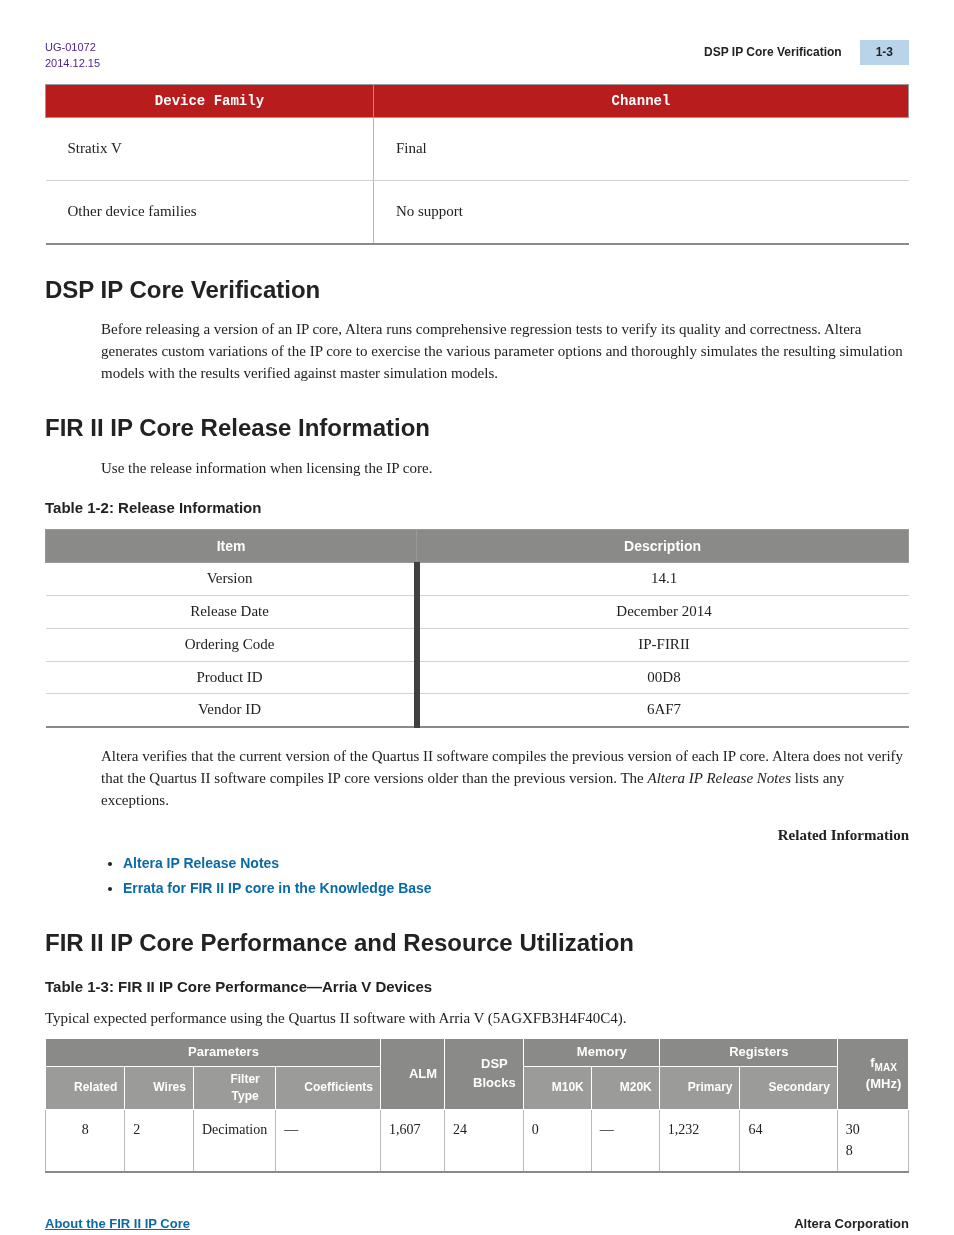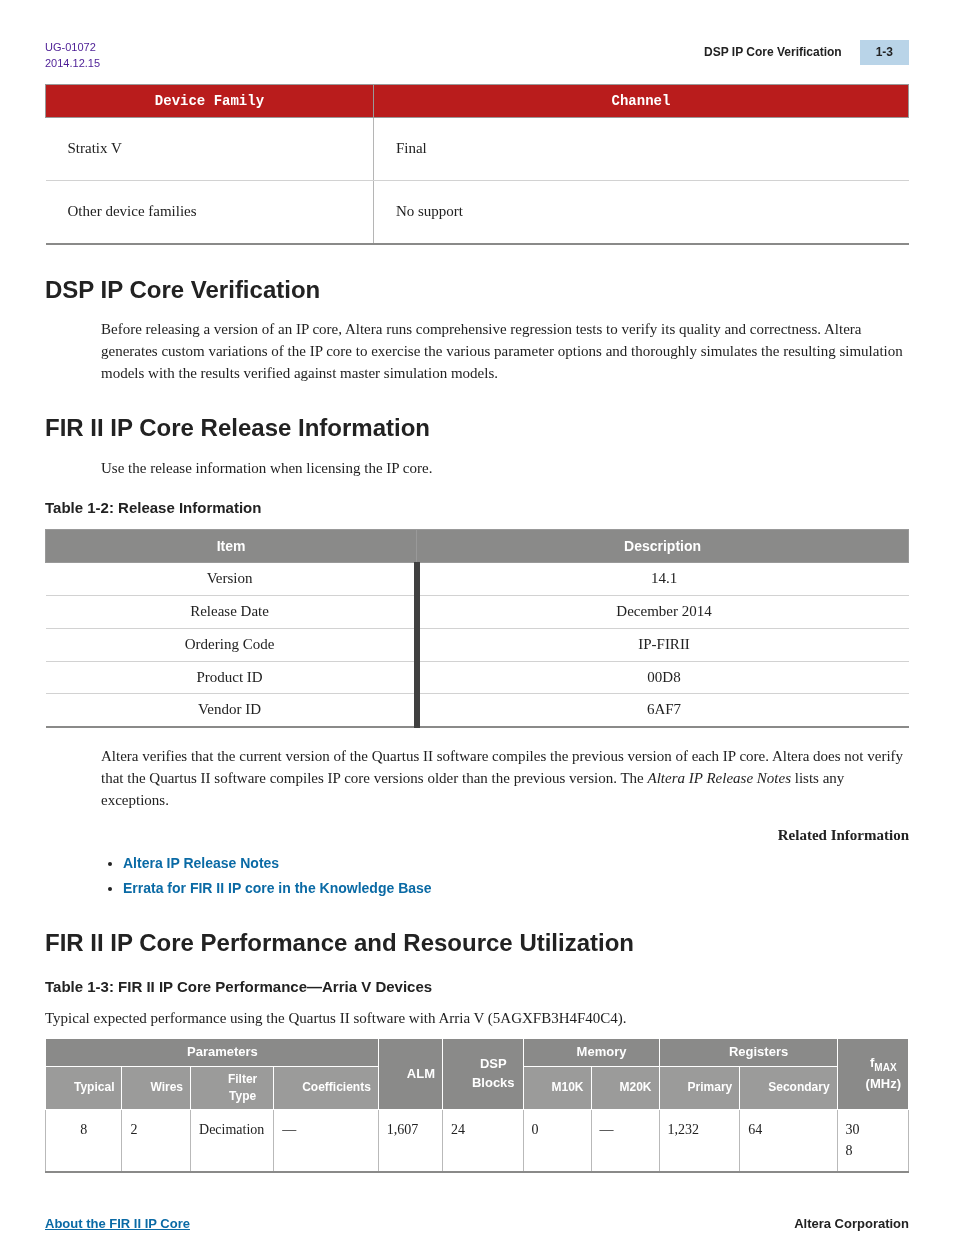--- a/index.html
+++ b/index.html
@@ -277,21 +277,21 @@
       <th rowspan="2">ALM</th>
       <th rowspan="2">DSP Blocks</th>
       <th colspan="2">Memory</th>
       <th colspan="2">Registers</th>
       <th rowspan="2">
         <span>f</span><span class="fmax-sub">MAX</span><br>
         <span>(MHz)</span>
       </th>
     </tr>
     <tr>
-      <th>Typical</th>
+      <th>Related</th>
       <th>Wires</th>
       <th>Filter Type</th>
       <th>Coefficients</th>
       <th>M10K</th>
       <th>M20K</th>
       <th>Primary</th>
       <th>Secondary</th>
     </tr>
   </thead>
   <tbody>

